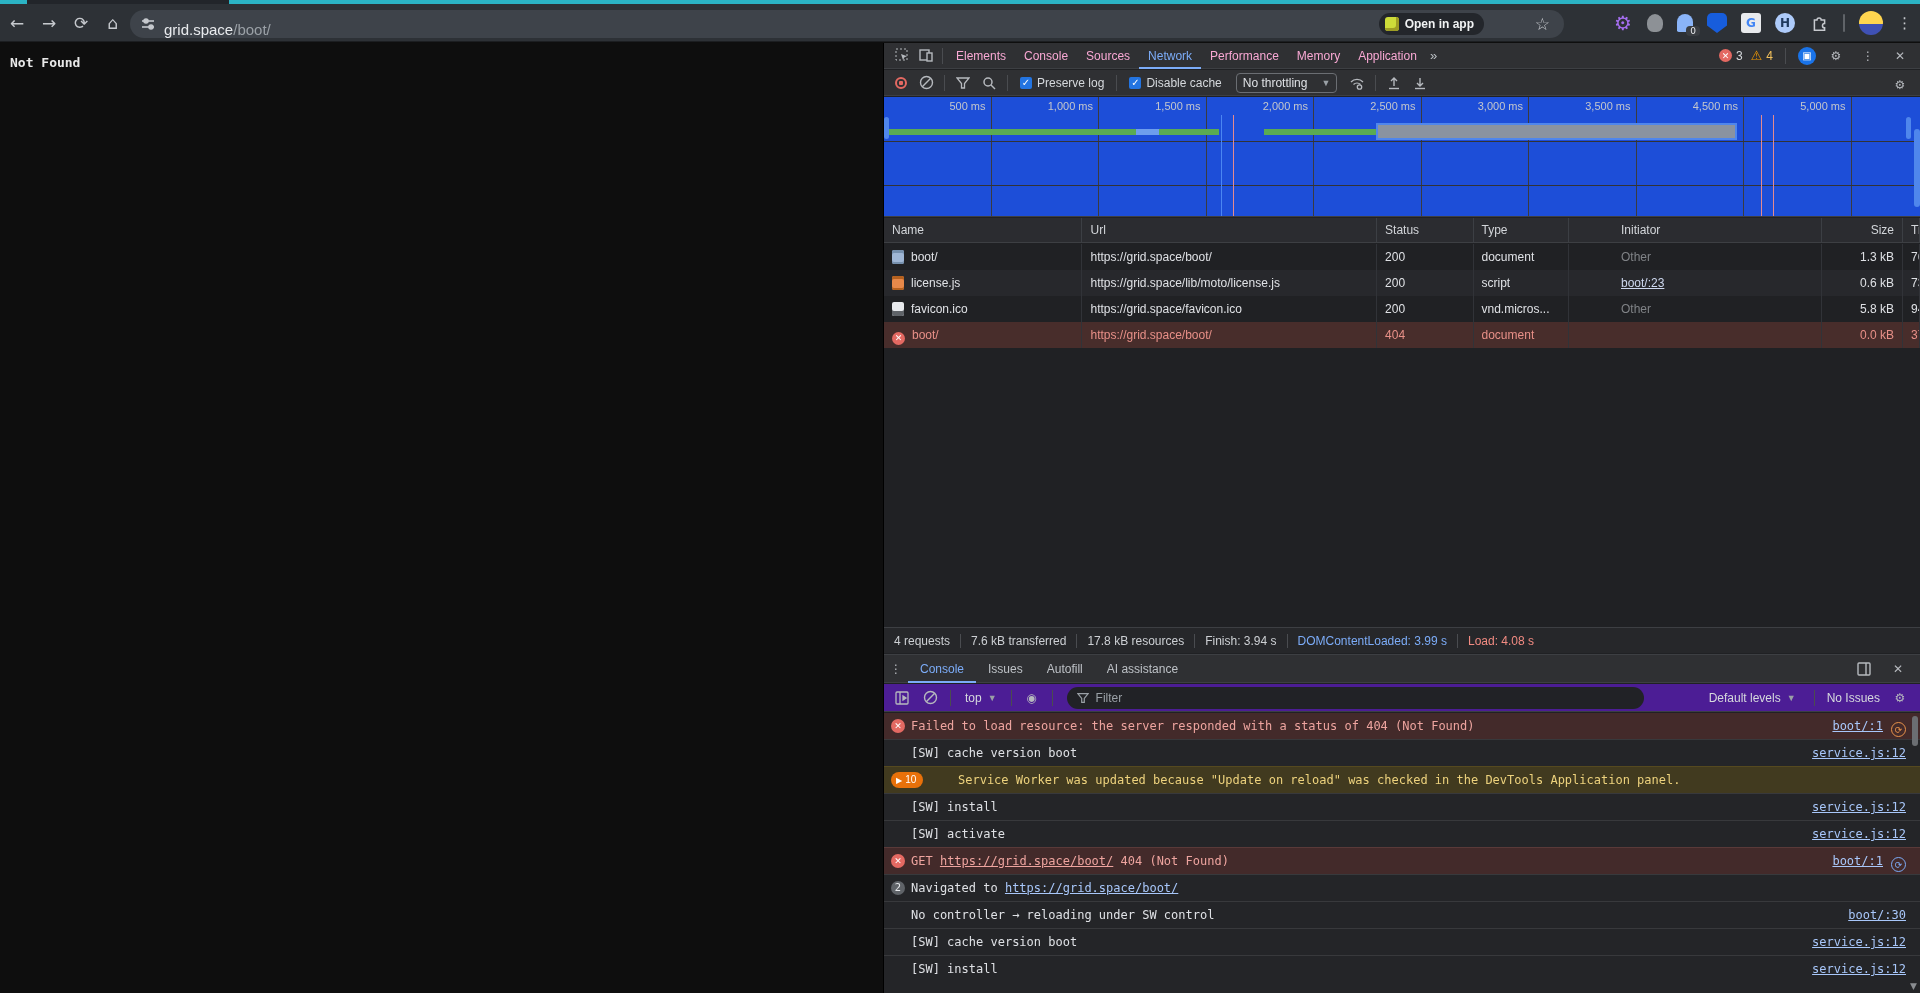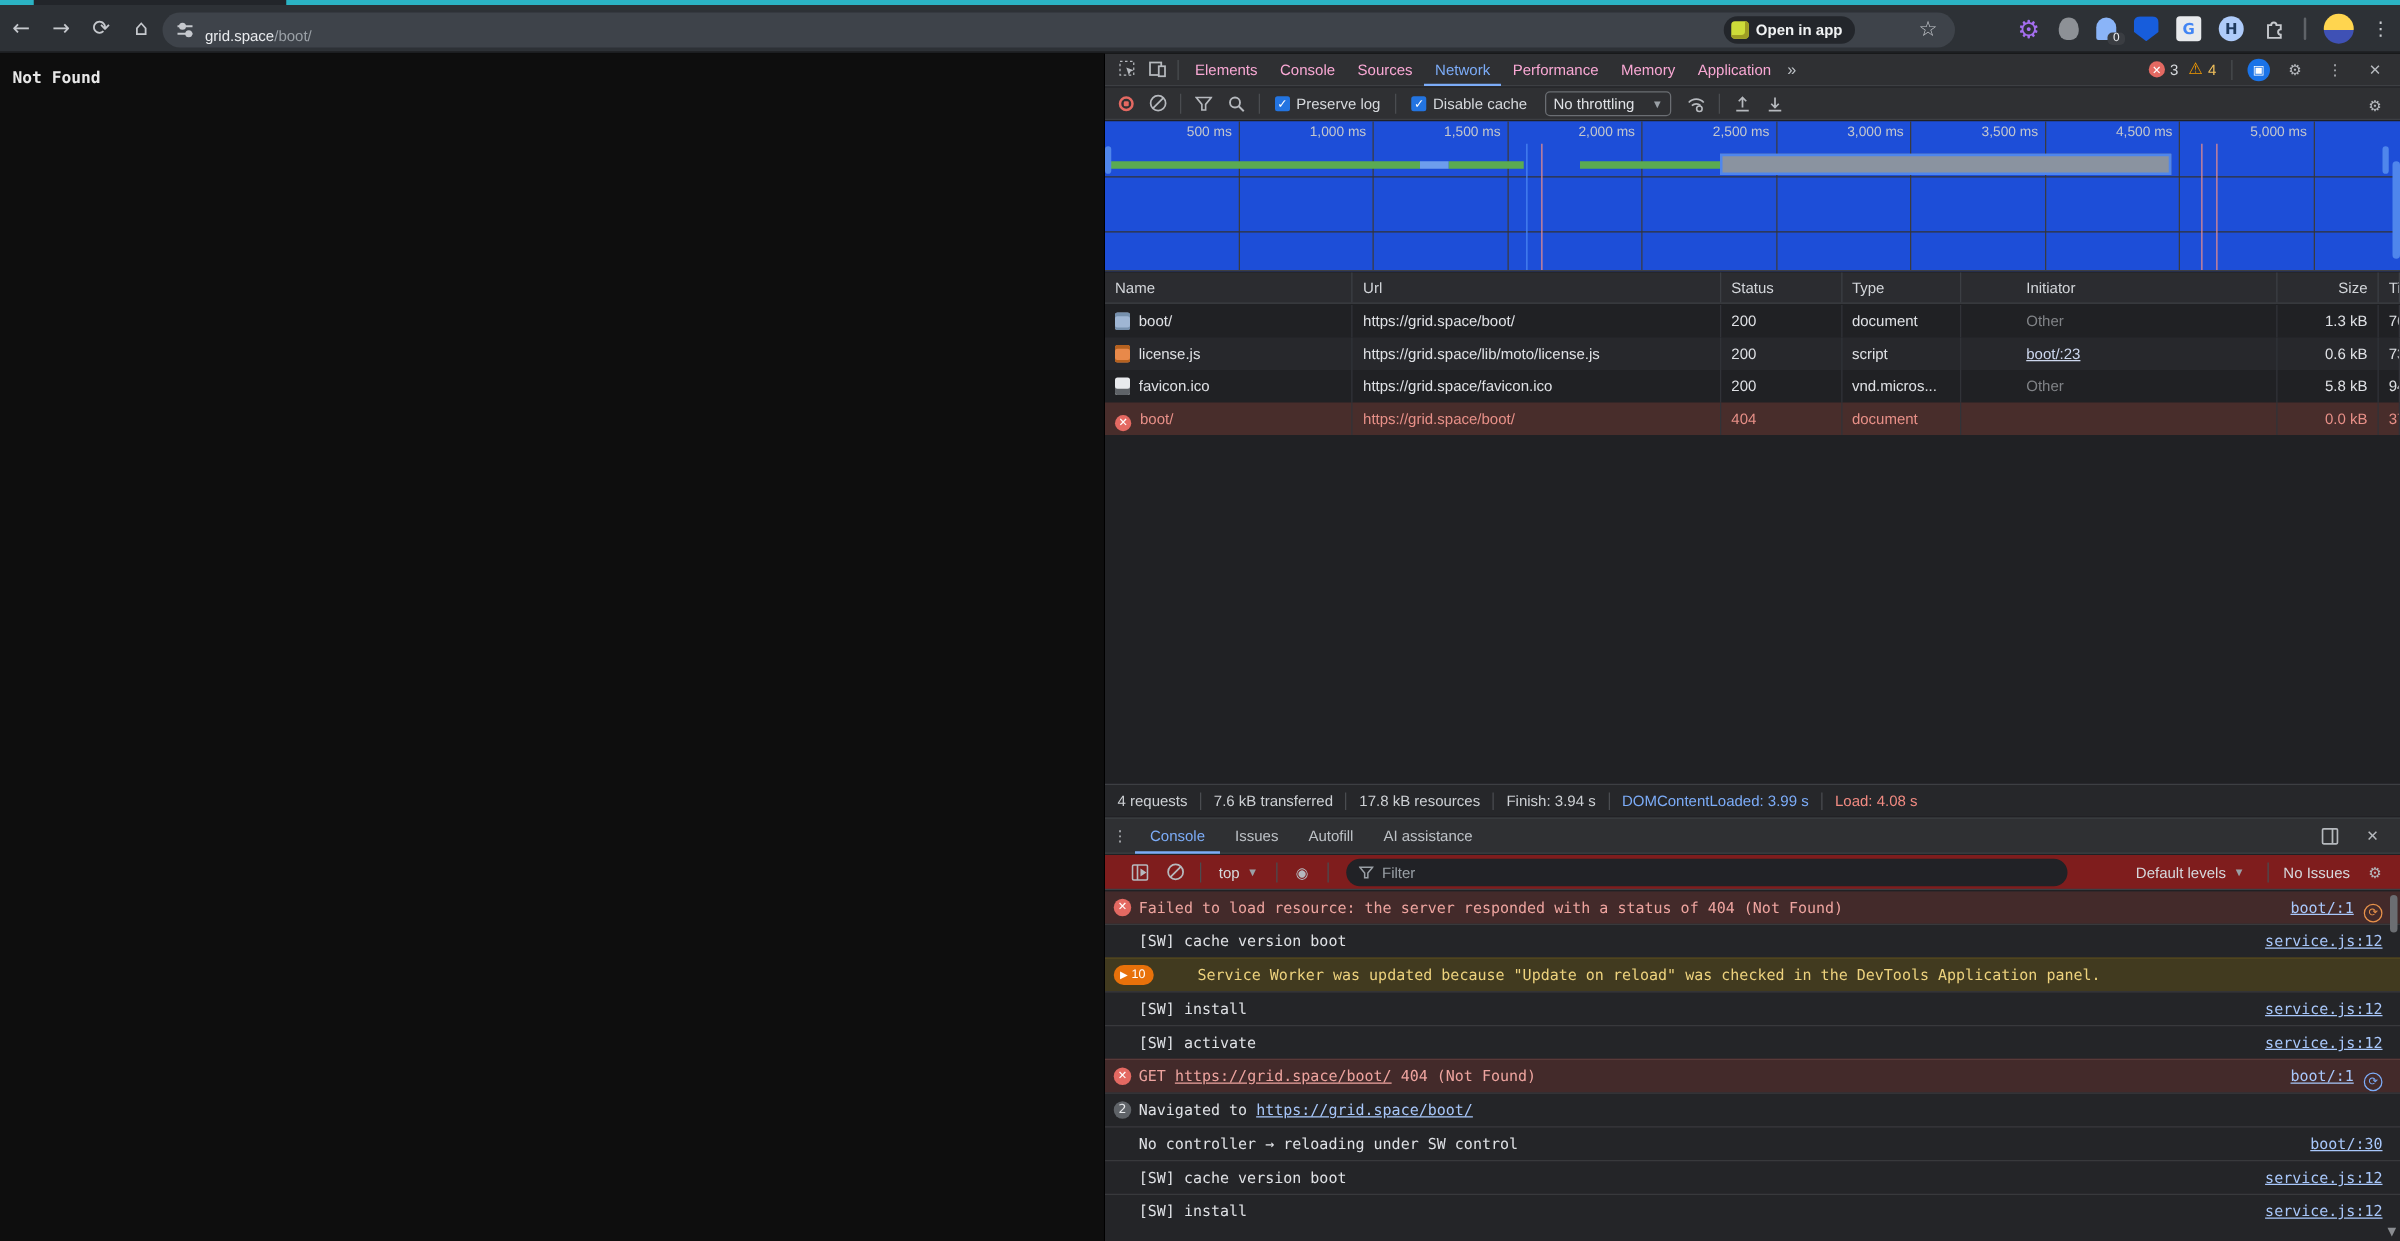--- a/index.html
+++ b/index.html
@@ -9,21 +9,21 @@
 
   
   .tabstrip { position:absolute; left:0; top:0; width:1920px; height:4px; background:#2bb3c4; }
   .tab-notch { position:absolute; left:27px; top:0; width:202px; height:4px; background:#22252a; }
   .btoolbar { position:absolute; left:0; top:4px; width:1920px; height:38px; background:#2d3136;
               display:flex; align-items:center; border-bottom:1px solid #1c1e21; }
   .navico { width:30px; height:30px; display:flex; align-items:center; justify-content:center;
             color:#c6c9ce; font-size:17px; margin-left:2px; border-radius:50%; font-family:"DejaVu Sans", sans-serif; }
   .omnibox { position:absolute; left:130px; top:6px; width:1434px; height:28px; background:#3e434a;
              border-radius:14px; display:flex; align-items:center; padding:0 10px; }
-  .urltext { font-size:12px; color:#e8eaed; margin-left:8px; flex:0 0 auto;margin-top:10px; }
+  .urltext { font-size:15px; color:#e8eaed; margin-left:8px; flex:0 0 auto;margin-top:10px; }
   .urltext .dim { color:#9aa0a6; }
   .chip { position:absolute; right:80px; top:3px; height:22px; background:#23262b; border-radius:11px;
           display:flex; align-items:center; padding:0 10px 0 6px; gap:6px; }
   .chip-cube { width:14px; height:14px; background:#cddc39; border-radius:3px;
                box-shadow:inset -3px -3px 0 #9e9d24; }
   .chip-label { color:#f1f3f4; font-size:12px; font-weight:bold; }
   .star { position:absolute; right:14px; top:4px; color:#c6c9ce; font-size:17px; font-family:"DejaVu Sans", sans-serif; }
   .extrow { position:absolute; right:8px; top:6px; height:26px; display:flex; align-items:center; gap:14px; }
   .ext { width:20px; height:20px; border-radius:5px; display:flex; align-items:center; justify-content:center;
          font-size:12px; font-weight:bold; position:relative; font-family:"DejaVu Sans", sans-serif; }
@@ -116,22 +116,22 @@
   .ssep { width:1px; height:14px; background:#4a4c50; }
   .dcl { color:#7cacf8; } .loadt { color:#f28b82; }
 
   
   .drawer-tabs { position:absolute; left:0; top:611px; width:100%; height:29px; background:#2f3033;
                  border-top:1px solid #3d3f43; border-bottom:1px solid #3d3f43; display:flex; align-items:center; }
   .drw-tab { padding:0 12px; height:29px; display:flex; align-items:center; color:#bdc1c6; }
   .drw-tab.active { color:#7cacf8; box-shadow:inset 0 -2px 0 #7cacf8; }
   .drw-right { margin-left:auto; display:flex; align-items:center; gap:10px; padding-right:10px; }
 
-  .console-toolbar { position:absolute; left:0; top:641px; width:100%; height:28px; background:#7f1d1d;
-                     border-bottom:1px solid #3d3f43; display:flex; align-items:center; padding-left:16px; gap:4px; }
+  .console-toolbar { position:absolute; left:0; top:641px; width:100%; height:28px; background:#4c1d95;
+                     border-bottom:1px solid #3d3f43; display:flex; align-items:center; padding-left:6px; gap:4px; }
   .ctx { display:flex; align-items:center; gap:6px; color:#d6d9dd; padding:0 6px; }
   .filterpill { height:22px; width:577px; margin-left:6px; background:#212226; border-radius:11px;
                 display:flex; align-items:center; padding:0 10px; gap:7px; }
   .filterpill input { background:transparent; border:none; outline:none; color:#dfe1e5; font-size:12px; width:480px; }
   .filterpill input::placeholder { color:#9aa0a6; }
   .ct-right { margin-left:auto; display:flex; align-items:center; gap:8px; padding-right:8px; color:#d6d9dd; }
 
   
   .console-list { position:absolute; left:0; top:670px; width:100%; bottom:0; background:#242528;
                   font-family:"DejaVu Sans Mono", monospace; font-size:12px; overflow:hidden; }

